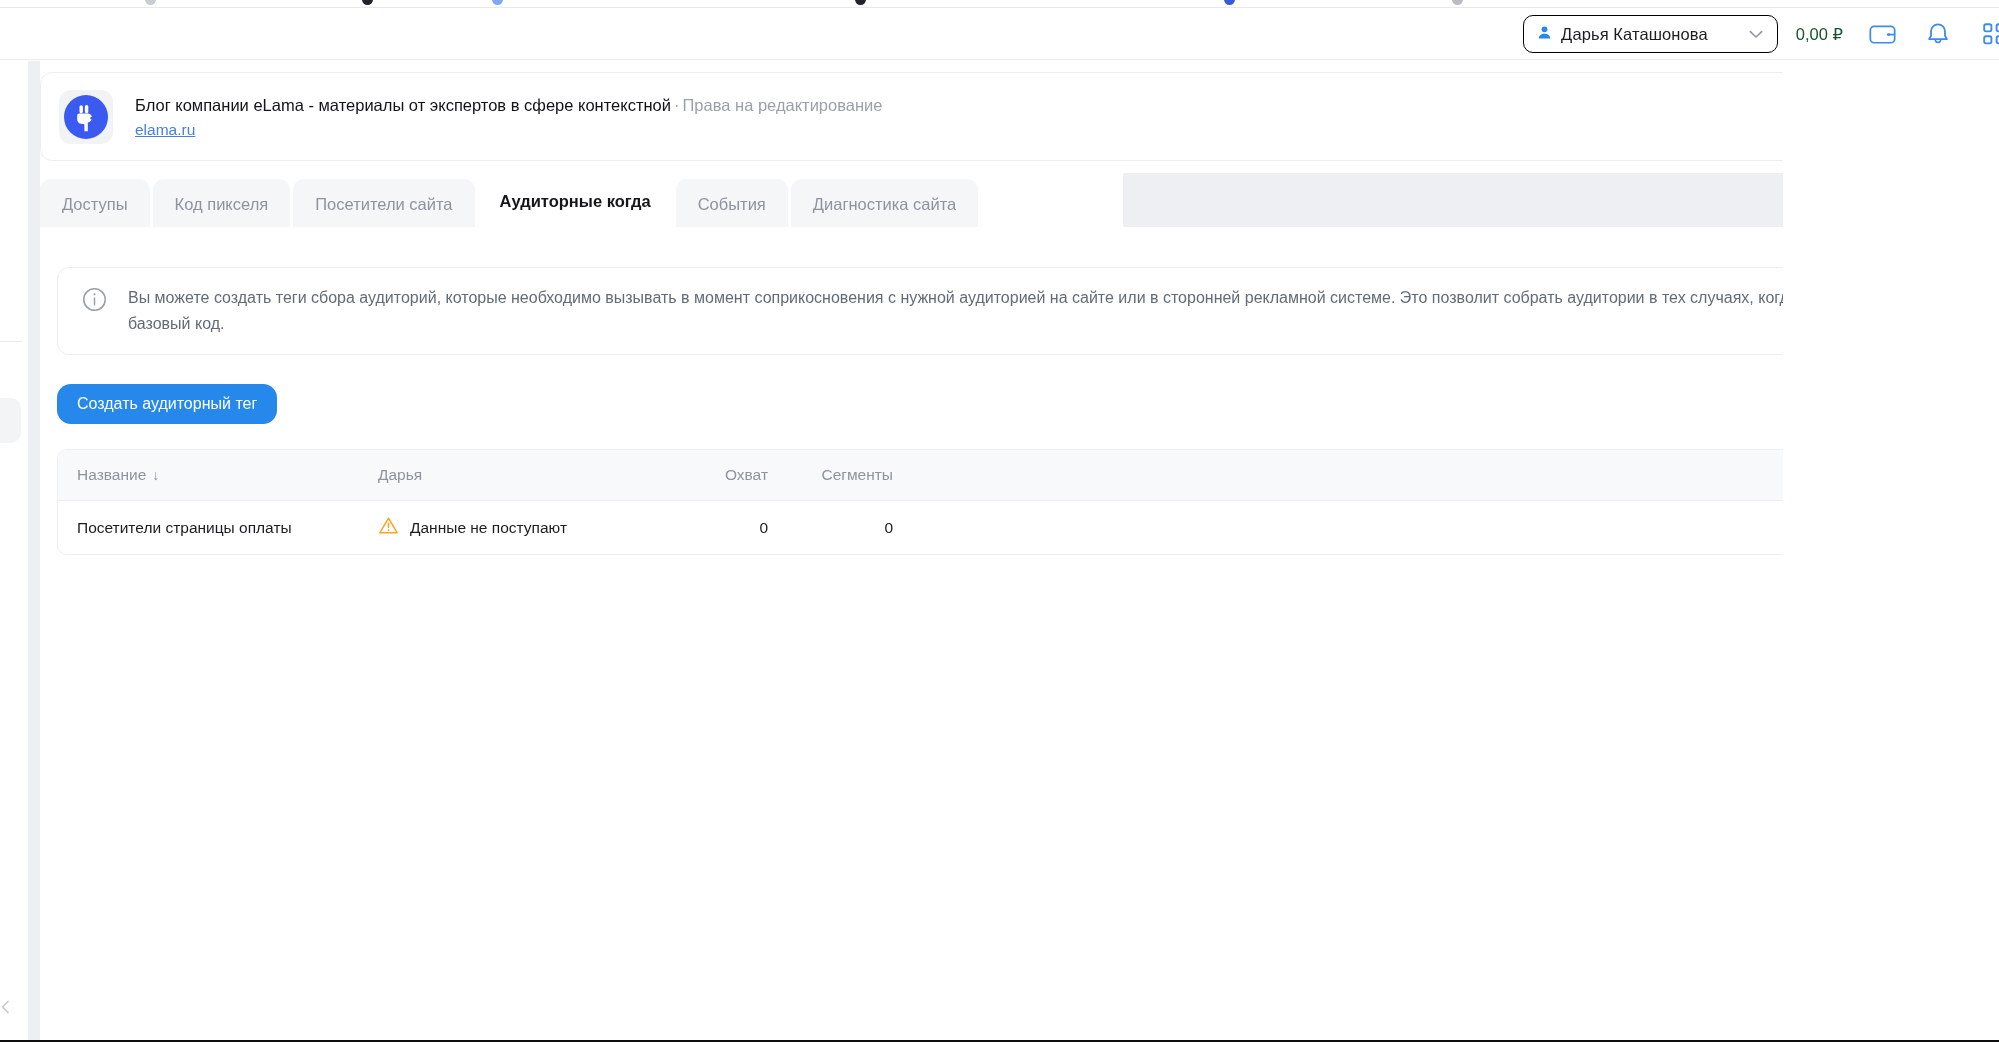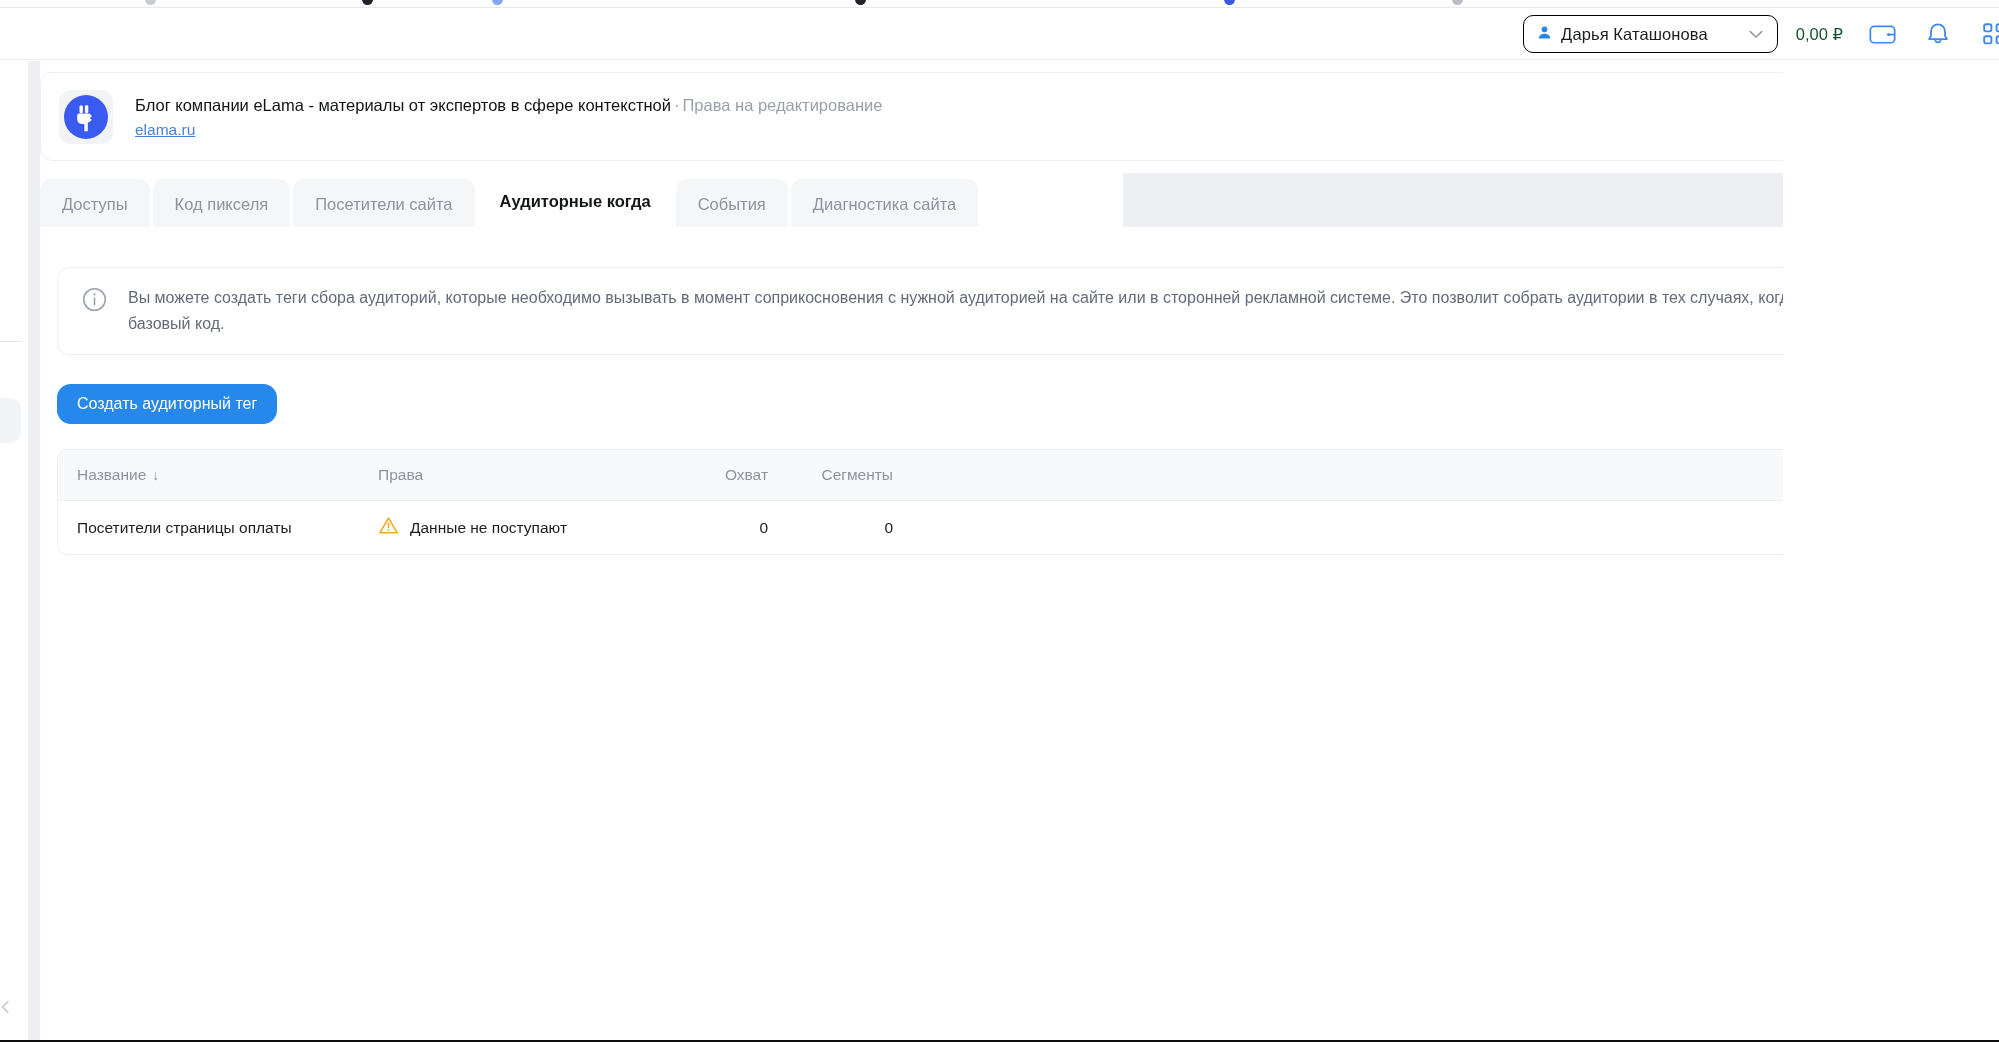--- a/index.html
+++ b/index.html
@@ -431,21 +431,21 @@
     </div>
 
     <button class="create-btn">Создать аудиторный тег</button>
 
     <div class="table-wrap">
 
       <div class="thead">
         <div class="th col-name">
           <span>Название</span><span class="sort-arrow">↓</span>
         </div>
-        <div class="th col-status">Права</div>
+        <div class="th col-status">Дарья</div>
         <div class="th col-reach">Охват</div>
         <div class="th col-segments">Сегменты</div>
       </div>
 
       <div class="trow">
         <div class="td col-name">Посетители страницы оплаты</div>
         <div class="td col-status">
           <span class="status-cell">
             <span class="warn-ico">
               <svg width="21" height="21" viewBox="0 0 22 22" fill="none" stroke="#f5a623" stroke-width="1.6" stroke-linejoin="round" stroke-linecap="round">

